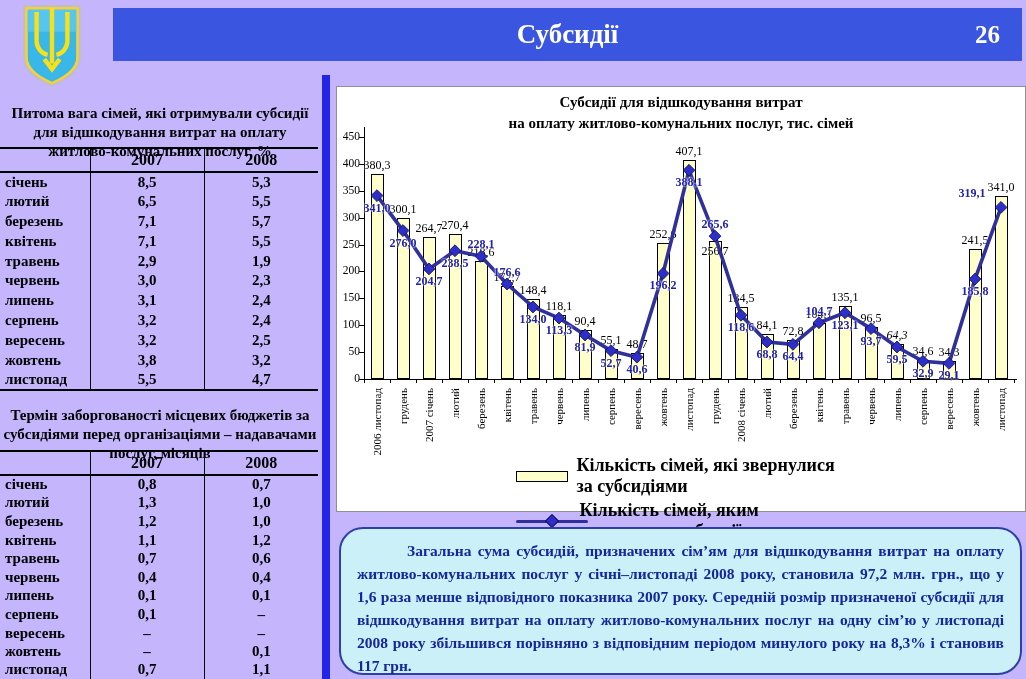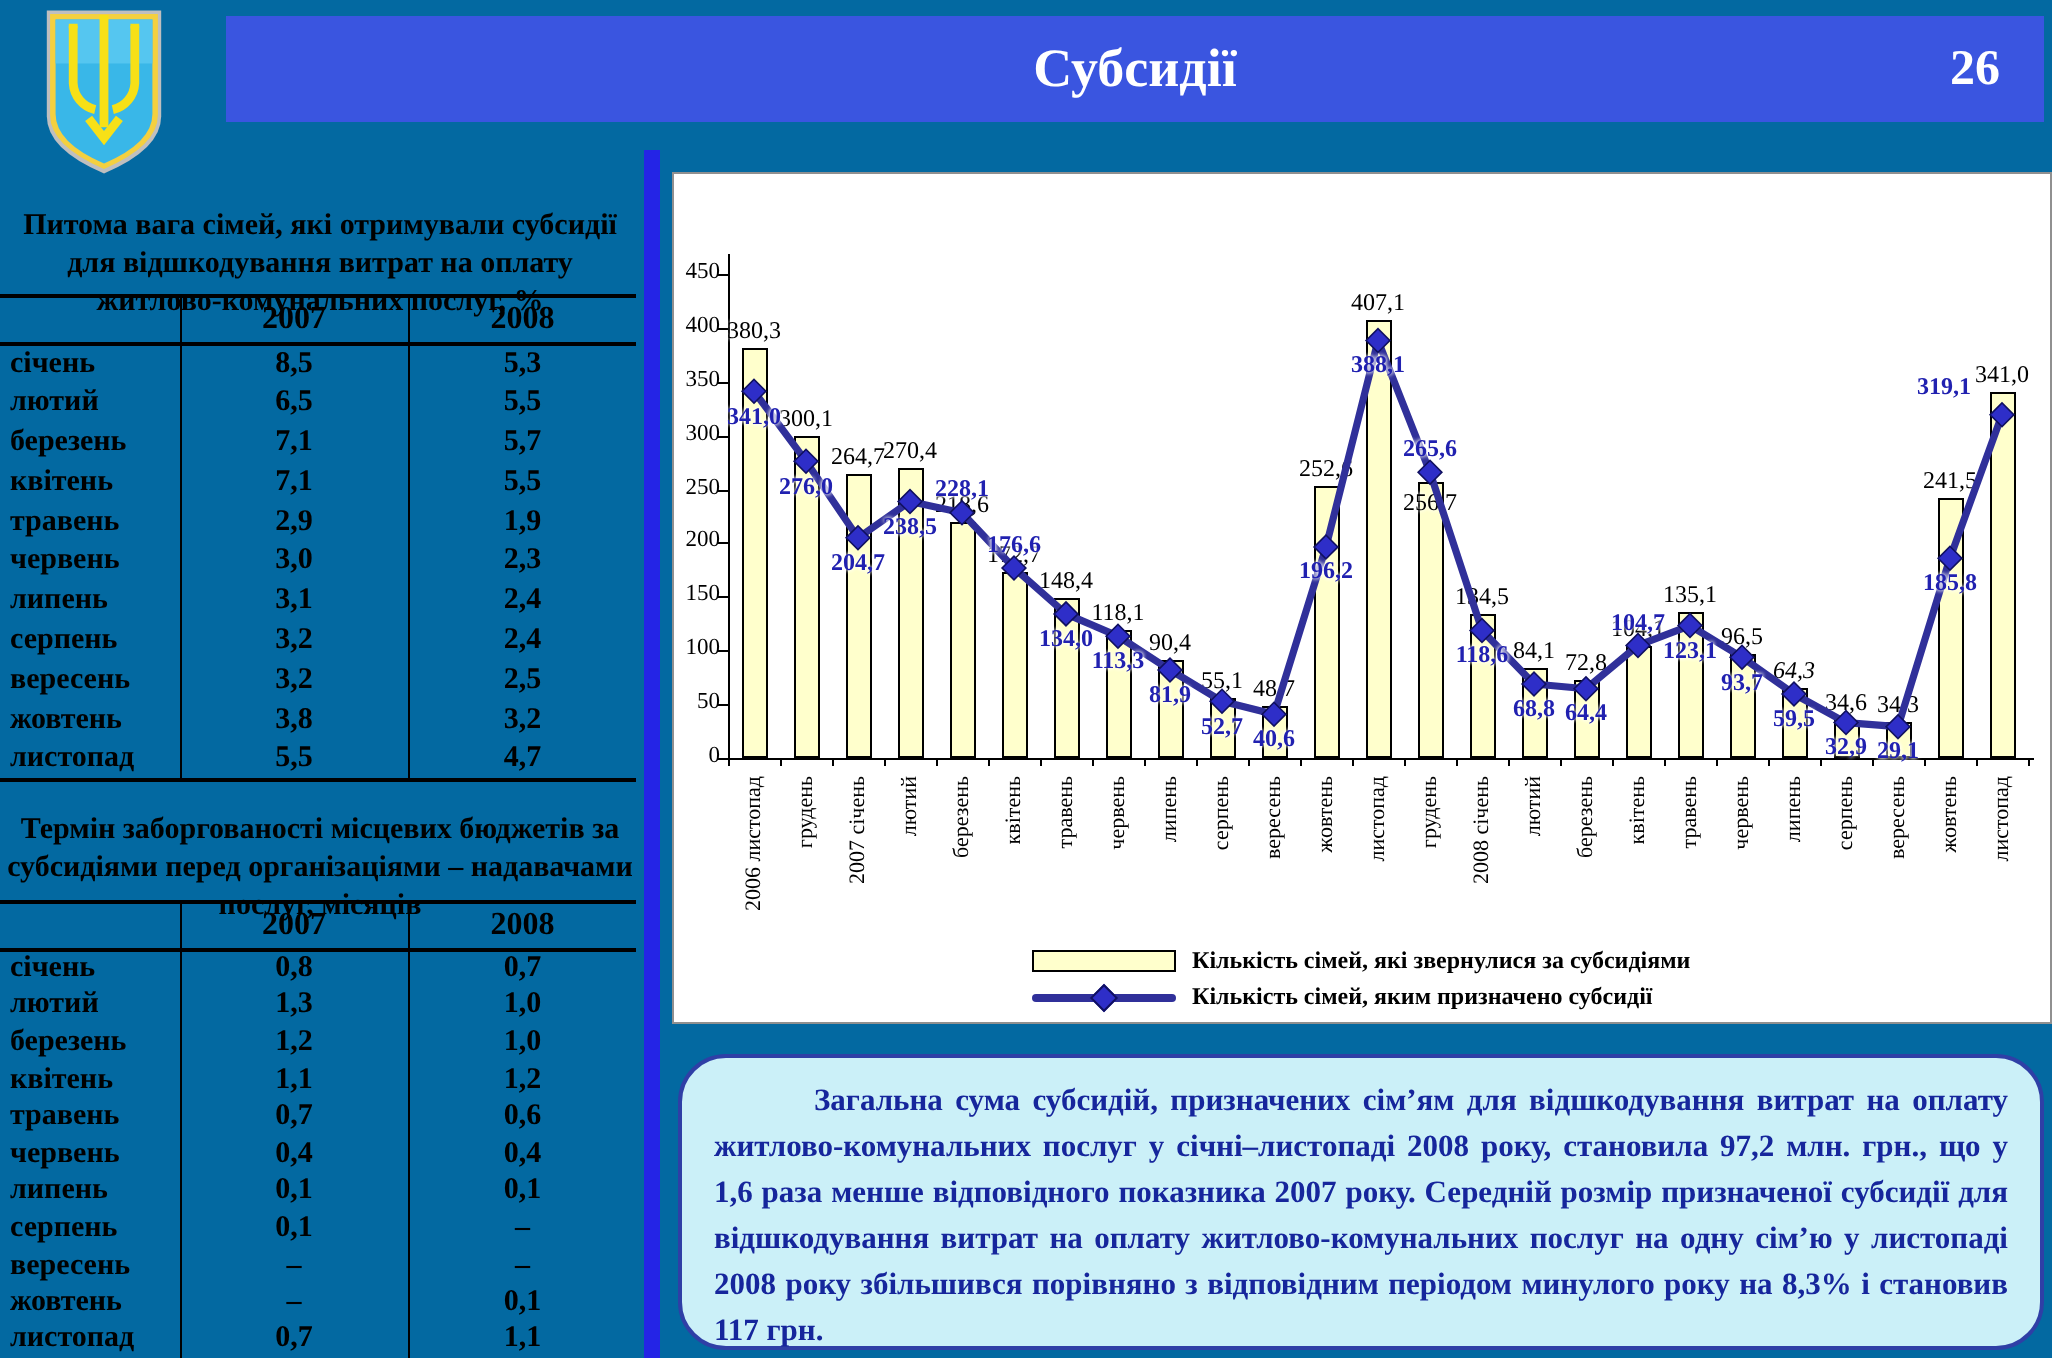--- a/index.html
+++ b/index.html
@@ -1,16 +1,16 @@
 <!DOCTYPE html>
 <html><head>
 <meta charset="utf-8">
 <style>
   html,body{margin:0;padding:0;background:#e8e8e8;}
-  .slide{position:relative;width:1026px;height:679px;background:#0369a1;overflow:hidden;
+  .slide{position:relative;width:1026px;height:679px;background:#c4b5fd;overflow:hidden;
          font-family:"Liberation Serif","DejaVu Serif",serif;}
 
   
   .header-bar{position:absolute;left:113px;top:8px;width:909px;height:53px;
               display:flex;align-items:center;justify-content:center;}
   .header-title{color:#ffffff;font-size:27px;font-weight:bold;}
   .header-num{position:absolute;right:22px;top:50%;transform:translateY(-50%);
               color:#ffffff;font-size:25px;font-weight:bold;}
   .logo{position:absolute;left:8px;top:2px;width:88px;height:88px;}
 
@@ -40,22 +40,22 @@
   .plot *{position:absolute;}
   .axis{background:#000;}
   .ylab{width:26px;text-align:right;font-size:11.5px;color:#000;}
   .bar{background:#FFFFCC;border:1px solid #000;box-sizing:border-box;}
   .blab{width:46px;text-align:center;font-size:12px;color:#000;white-space:nowrap;
         text-shadow:0 0 2px #fff,0 0 2px #fff;}
   .llab{width:46px;text-align:center;font-size:12px;font-weight:bold;color:#2121B0;
         white-space:nowrap;text-shadow:0 0 2px #fff,0 0 2px #fff;}
   .xlab{writing-mode:vertical-rl;transform:rotate(180deg);white-space:nowrap;
         font-size:11px;color:#000;width:15px;line-height:15px;}
-  .legend{position:absolute;left:0;top:386px;width:100%;display:flex;flex-direction:column;
-          align-items:center;gap:3px;font-size:12px;font-weight:bold;color:#000;}
+  .legend{position:absolute;left:0;top:368px;width:100%;display:flex;flex-direction:column;
+          align-items:center;gap:3px;font-size:18px;font-weight:bold;color:#000;}
   .legend-item{display:flex;align-items:center;gap:8px;width:330px;}
   .swatch-bar{display:inline-block;width:72px;height:11px;background:#FFFFCC;border:1px solid #000;box-sizing:border-box;}
   .swatch-line{display:inline-block;position:relative;width:72px;height:11px;}
   .swatch-line .ln{position:absolute;left:0;top:4px;width:72px;height:3.5px;background:#30309A;border-radius:2px;}
   .swatch-line .dia{position:absolute;left:31px;top:0.5px;width:8px;height:8px;background:#2E2EC8;
                     border:1px solid #101060;transform:rotate(45deg);}
 
   
   .summary-box{position:absolute;left:339px;top:527px;width:683px;height:148px;box-sizing:border-box;
                background:#CBF0F8;border:2.5px solid #2F3FA6;border-radius:24px;
@@ -231,20 +231,24 @@
         </tr>
         <tr>
           <th class="c1">листопад</th>
           <td class="c2">0,7</td>
           <td class="c3">1,1</td>
         </tr>
       </tbody>
   </table>
 
   <div class="chart">
+    <div class="chart-title">
+      <div>Субсидії для відшкодування витрат</div>
+      <div>на оплату житлово-комунальних послуг, тис. сімей</div>
+    </div>
     <div class="plot">
         <div class="axis" style="left: 27px; top: 40px; width: 1px; height: 253px;"></div>
         <div class="axis" style="left: 27px; top: 292px; width: 653px; height: 1px;"></div>
         <div class="axis" style="left: 22px; top: 292px; width: 5px; height: 1px;"></div>
         <div class="ylab" style="left: -3px; top: 285px;">0</div>
         <div class="axis" style="left: 22px; top: 265.111px; width: 5px; height: 1px;"></div>
         <div class="ylab" style="left: -3px; top: 258.111px;">50</div>
         <div class="axis" style="left: 22px; top: 238.222px; width: 5px; height: 1px;"></div>
         <div class="ylab" style="left: -3px; top: 231.222px;">100</div>
         <div class="axis" style="left: 22px; top: 211.333px; width: 5px; height: 1px;"></div>

